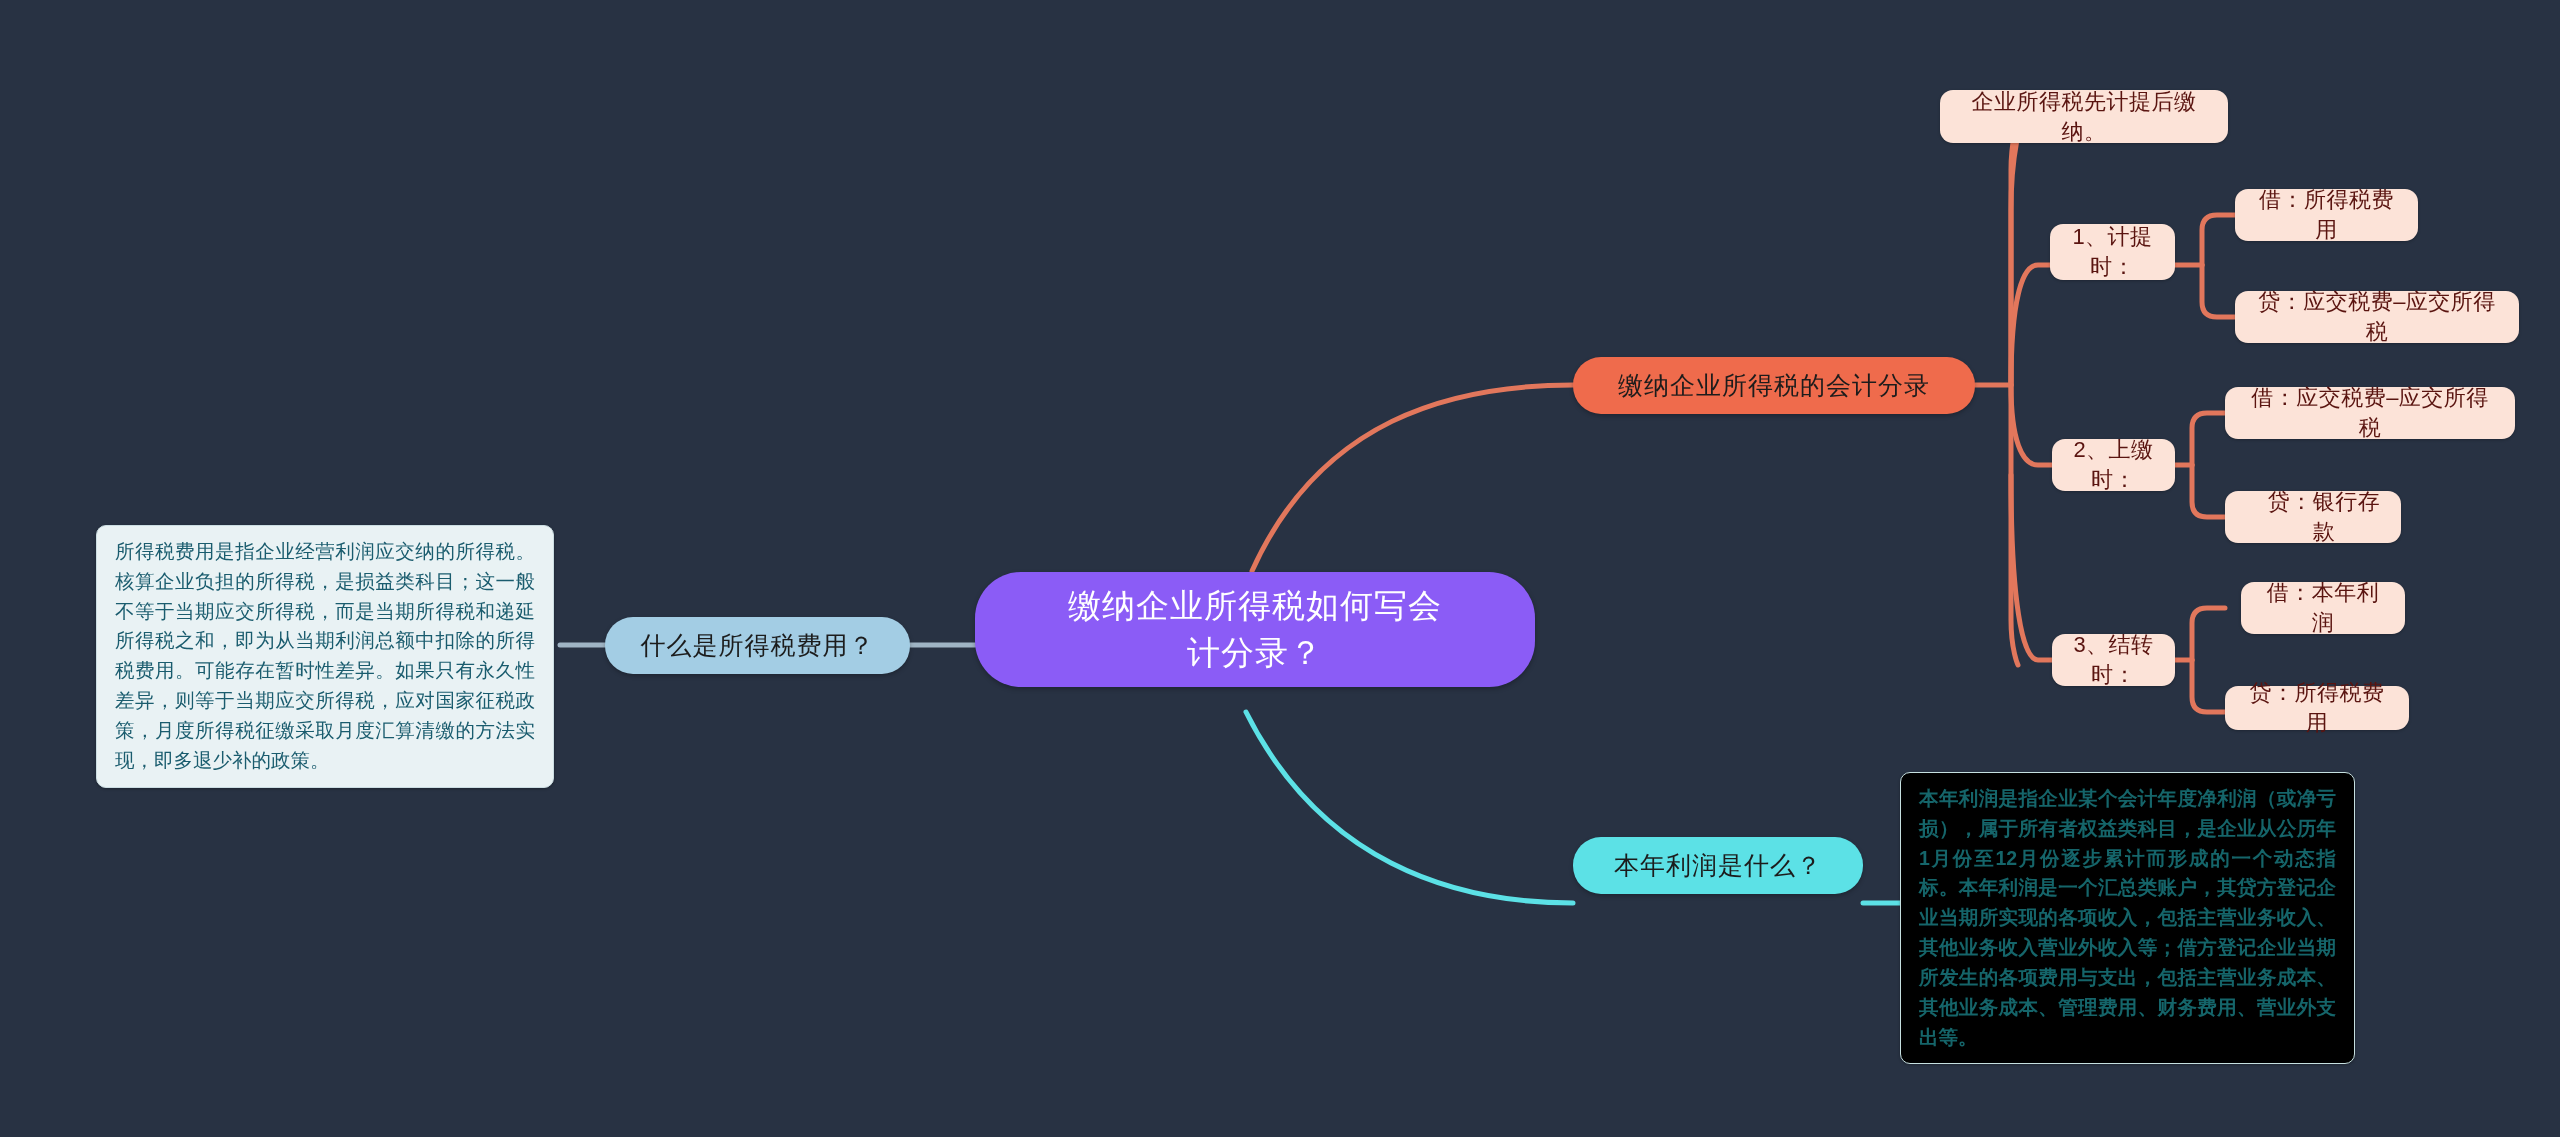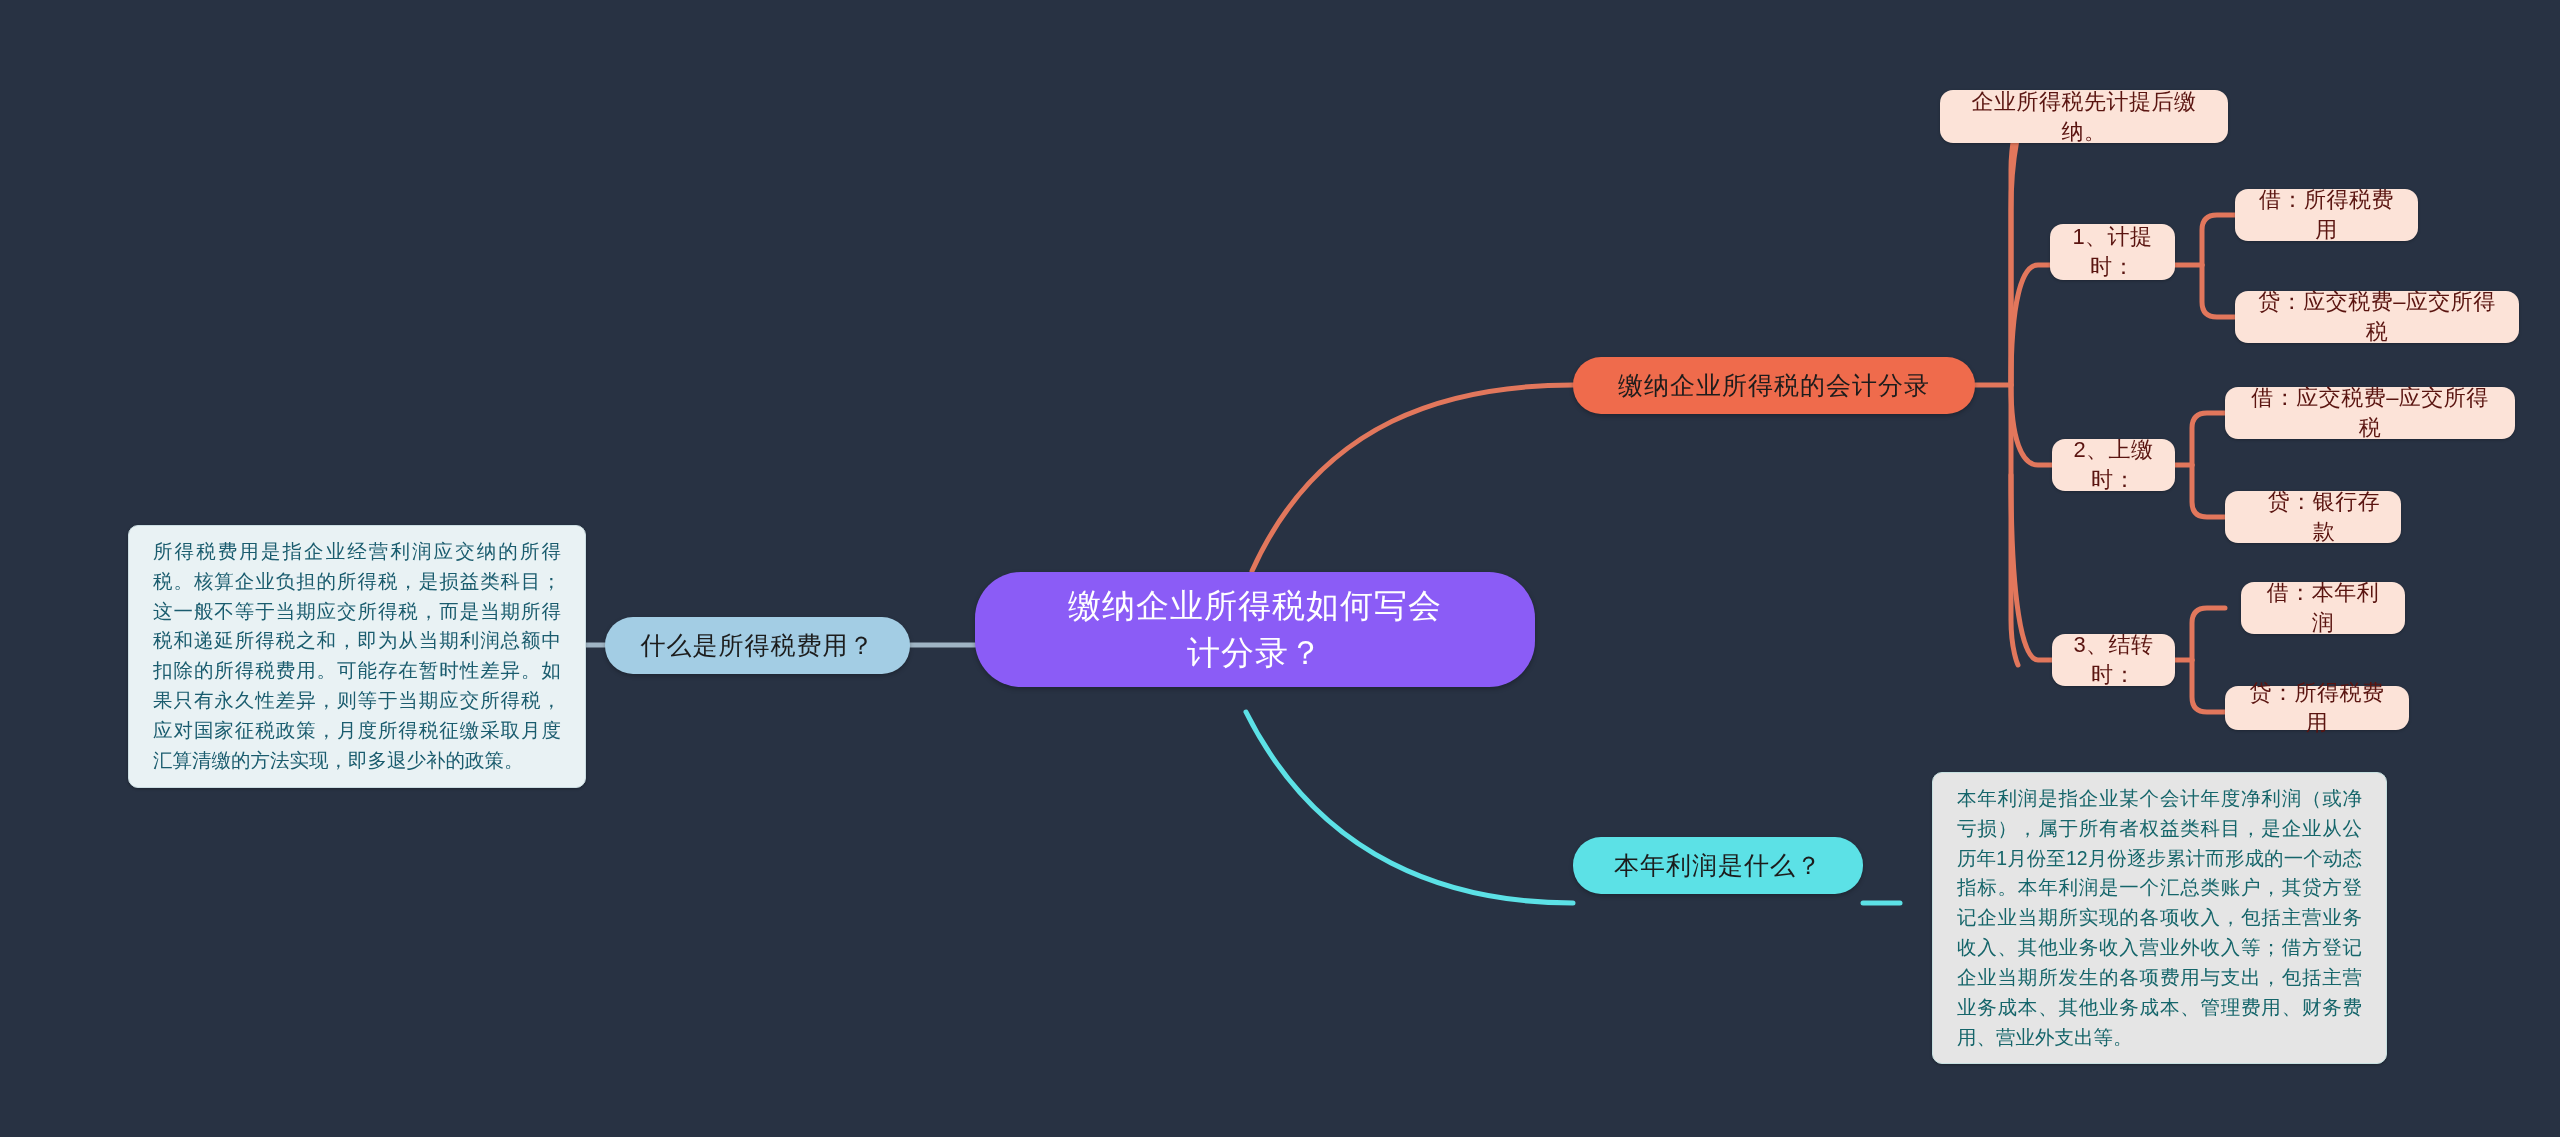--- a/index.html
+++ b/index.html
@@ -91,38 +91,38 @@
     letter-spacing: 0.5px;
     padding: 9px 18px;
     box-shadow: 0 1px 3px rgba(0,0,0,0.25);
   }
 
   
   .note-box {
     position: absolute;
     box-sizing: border-box;
     border-radius: 10px;
-    padding: 11px 24px;
+    padding: 11px 18px;
     font-size: 19.5px;
     line-height: 1.53;
     text-align: justify;
     text-justify: inter-ideograph;
-    margin-left: 32px;
   }
   .note-blue {
     background: #e9f2f4;
     color: #1a5c6e;
     border: 1px solid #cbdde2;
     box-shadow: 0 1px 3px rgba(0,0,0,0.3);
   }
   .note-teal {
-    background: #e5e5e5;
+    background: #000000;
     color: #15656a;
     border: 1px solid #c6e0e0;
     box-shadow: 0 1px 3px rgba(0,0,0,0.3);
+    font-weight: bold;
   }
 </style>
 </head>
 <body style="background: rgb(40, 50, 67);">
 
 <div id="canvas">
 
   <svg class="svg-layer" viewBox="0 0 2560 1137" preserveAspectRatio="none">
 
     <path d="M 910 645 L 975 645" stroke="#9fb4c4" stroke-width="5" fill="none" stroke-linecap="round"></path>

